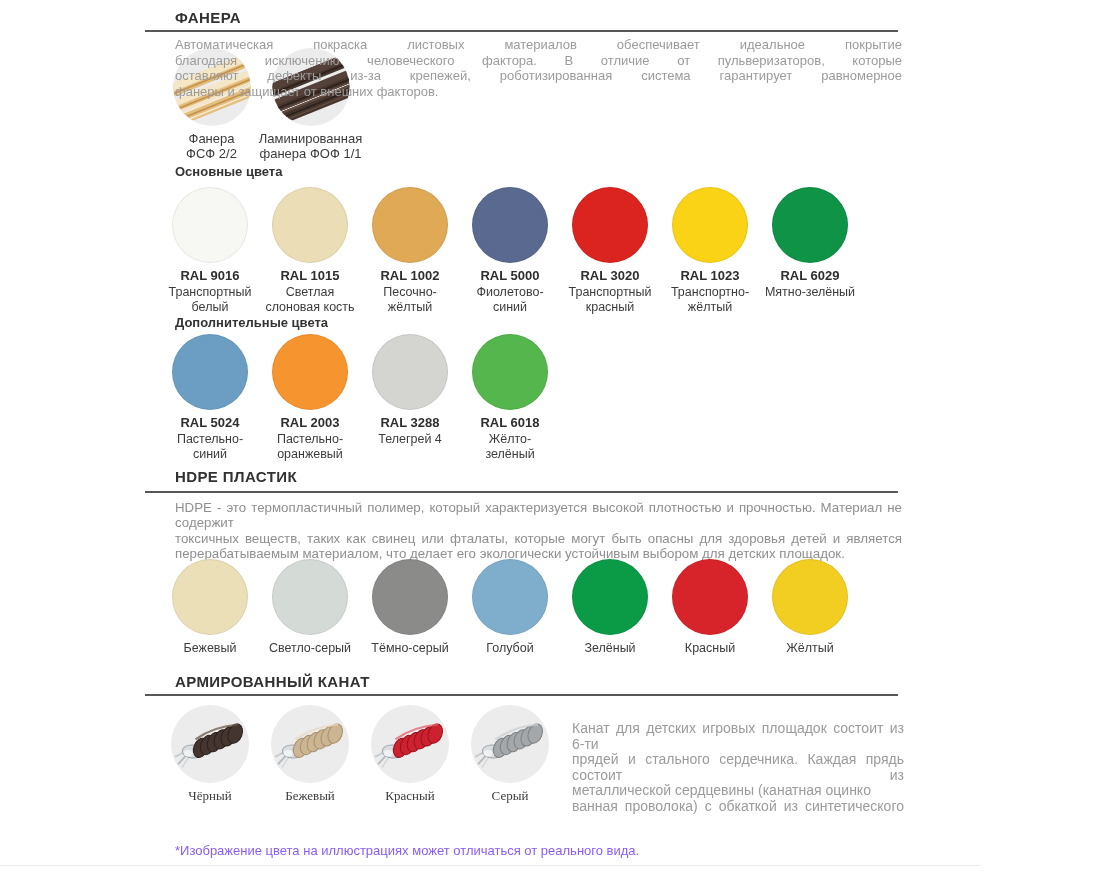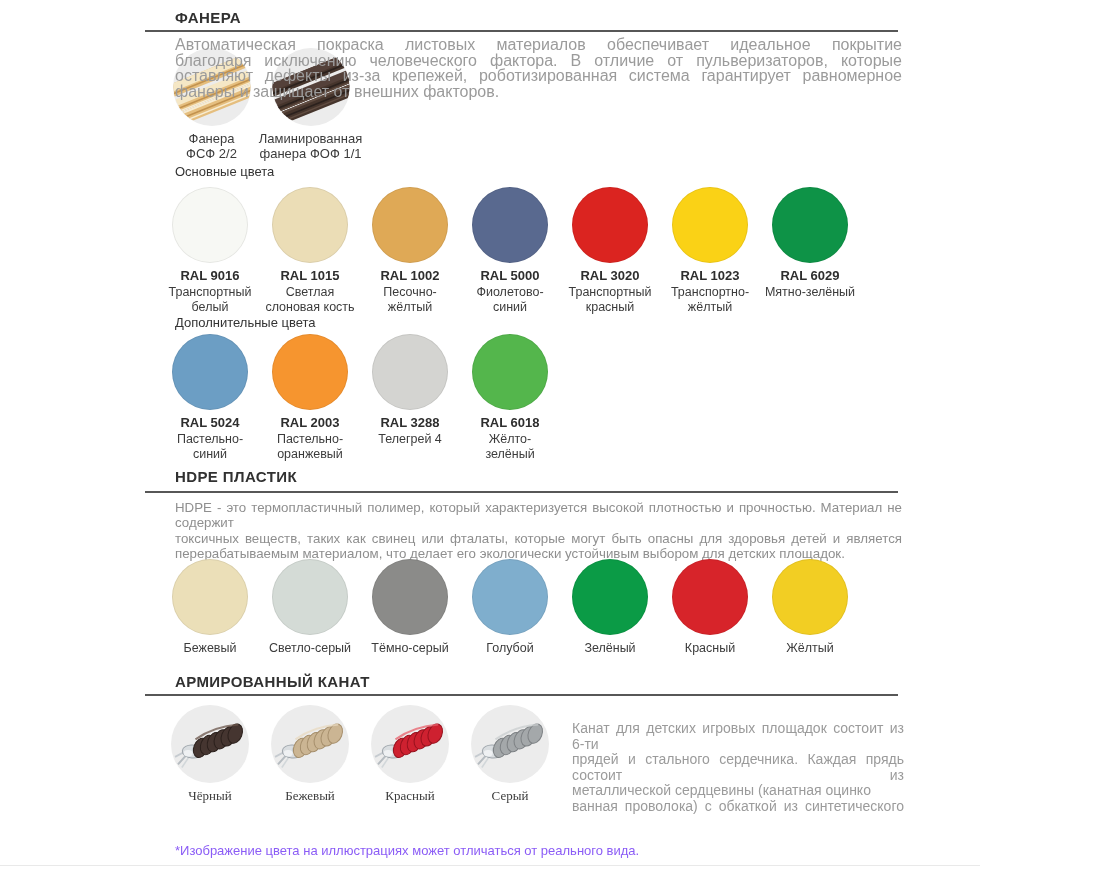--- a/index.html
+++ b/index.html
@@ -5,24 +5,24 @@
   html,body{margin:0;padding:0;background:#ffffff;}
   #page{
     position:relative;width:980px;height:879px;background:#ffffff;
     font-family:"Liberation Sans",sans-serif;color:#3c3c3c;overflow:hidden;
   }
   .sec-title{position:absolute;font-size:15px;font-weight:700;color:#313131;letter-spacing:.4px;line-height:18px;}
   .rule{position:absolute;left:145px;width:753px;height:0;border-top:2px solid #575757;}
   .para{position:absolute;color:#9b9b9b;}
   .para .ln{display:block;text-align:justify;}
   .para .ln.j{text-align-last:justify;}
-  .p1{left:175px;top:37px;width:727px;font-size:16px;line-height:15.6px;}
+  .p1{left:175px;top:37px;width:727px;font-size:13px;line-height:15.6px;}
   .p2{left:175px;top:500px;width:727px;font-size:13.3px;line-height:15.3px;color:#8f8f8f;}
   .p3{left:572px;top:721px;width:332px;font-size:14px;line-height:15.6px;}
-  .mini-label{position:absolute;left:175px;font-size:13px;font-weight:400;color:#333333;}
+  .mini-label{position:absolute;left:175px;font-size:13px;font-weight:700;color:#333333;}
   .row{position:absolute;display:flex;}
   .cell{width:100px;text-align:center;flex:0 0 100px;}
   .cell-99{width:99px;flex:0 0 99px;text-align:center;}
   .dot{width:76px;height:76px;border-radius:50%;margin:0 auto;box-shadow:inset 0 0 0 1px rgba(0,0,0,.07);}
   .code{margin-top:6px;font-size:13px;font-weight:700;color:#2e2e2e;line-height:14px;}
   .cname{margin:2px -14px 0;font-size:12.5px;line-height:15px;color:#3c3c3c;white-space:pre-line;}
   .hname{margin:6px -10px 0;font-size:12.5px;color:#3c3c3c;}
   .fig-label{margin:5px -20px 0;font-size:13px;line-height:14.5px;color:#3c3c3c;white-space:pre-line;}
   .rname{margin:4px -10px 0;font-size:13px;color:#3c3c3c;font-family:Liberation Serif, serif;}
   .footnote{position:absolute;left:175px;top:843px;font-size:13px;color:#8b5cf6;}

